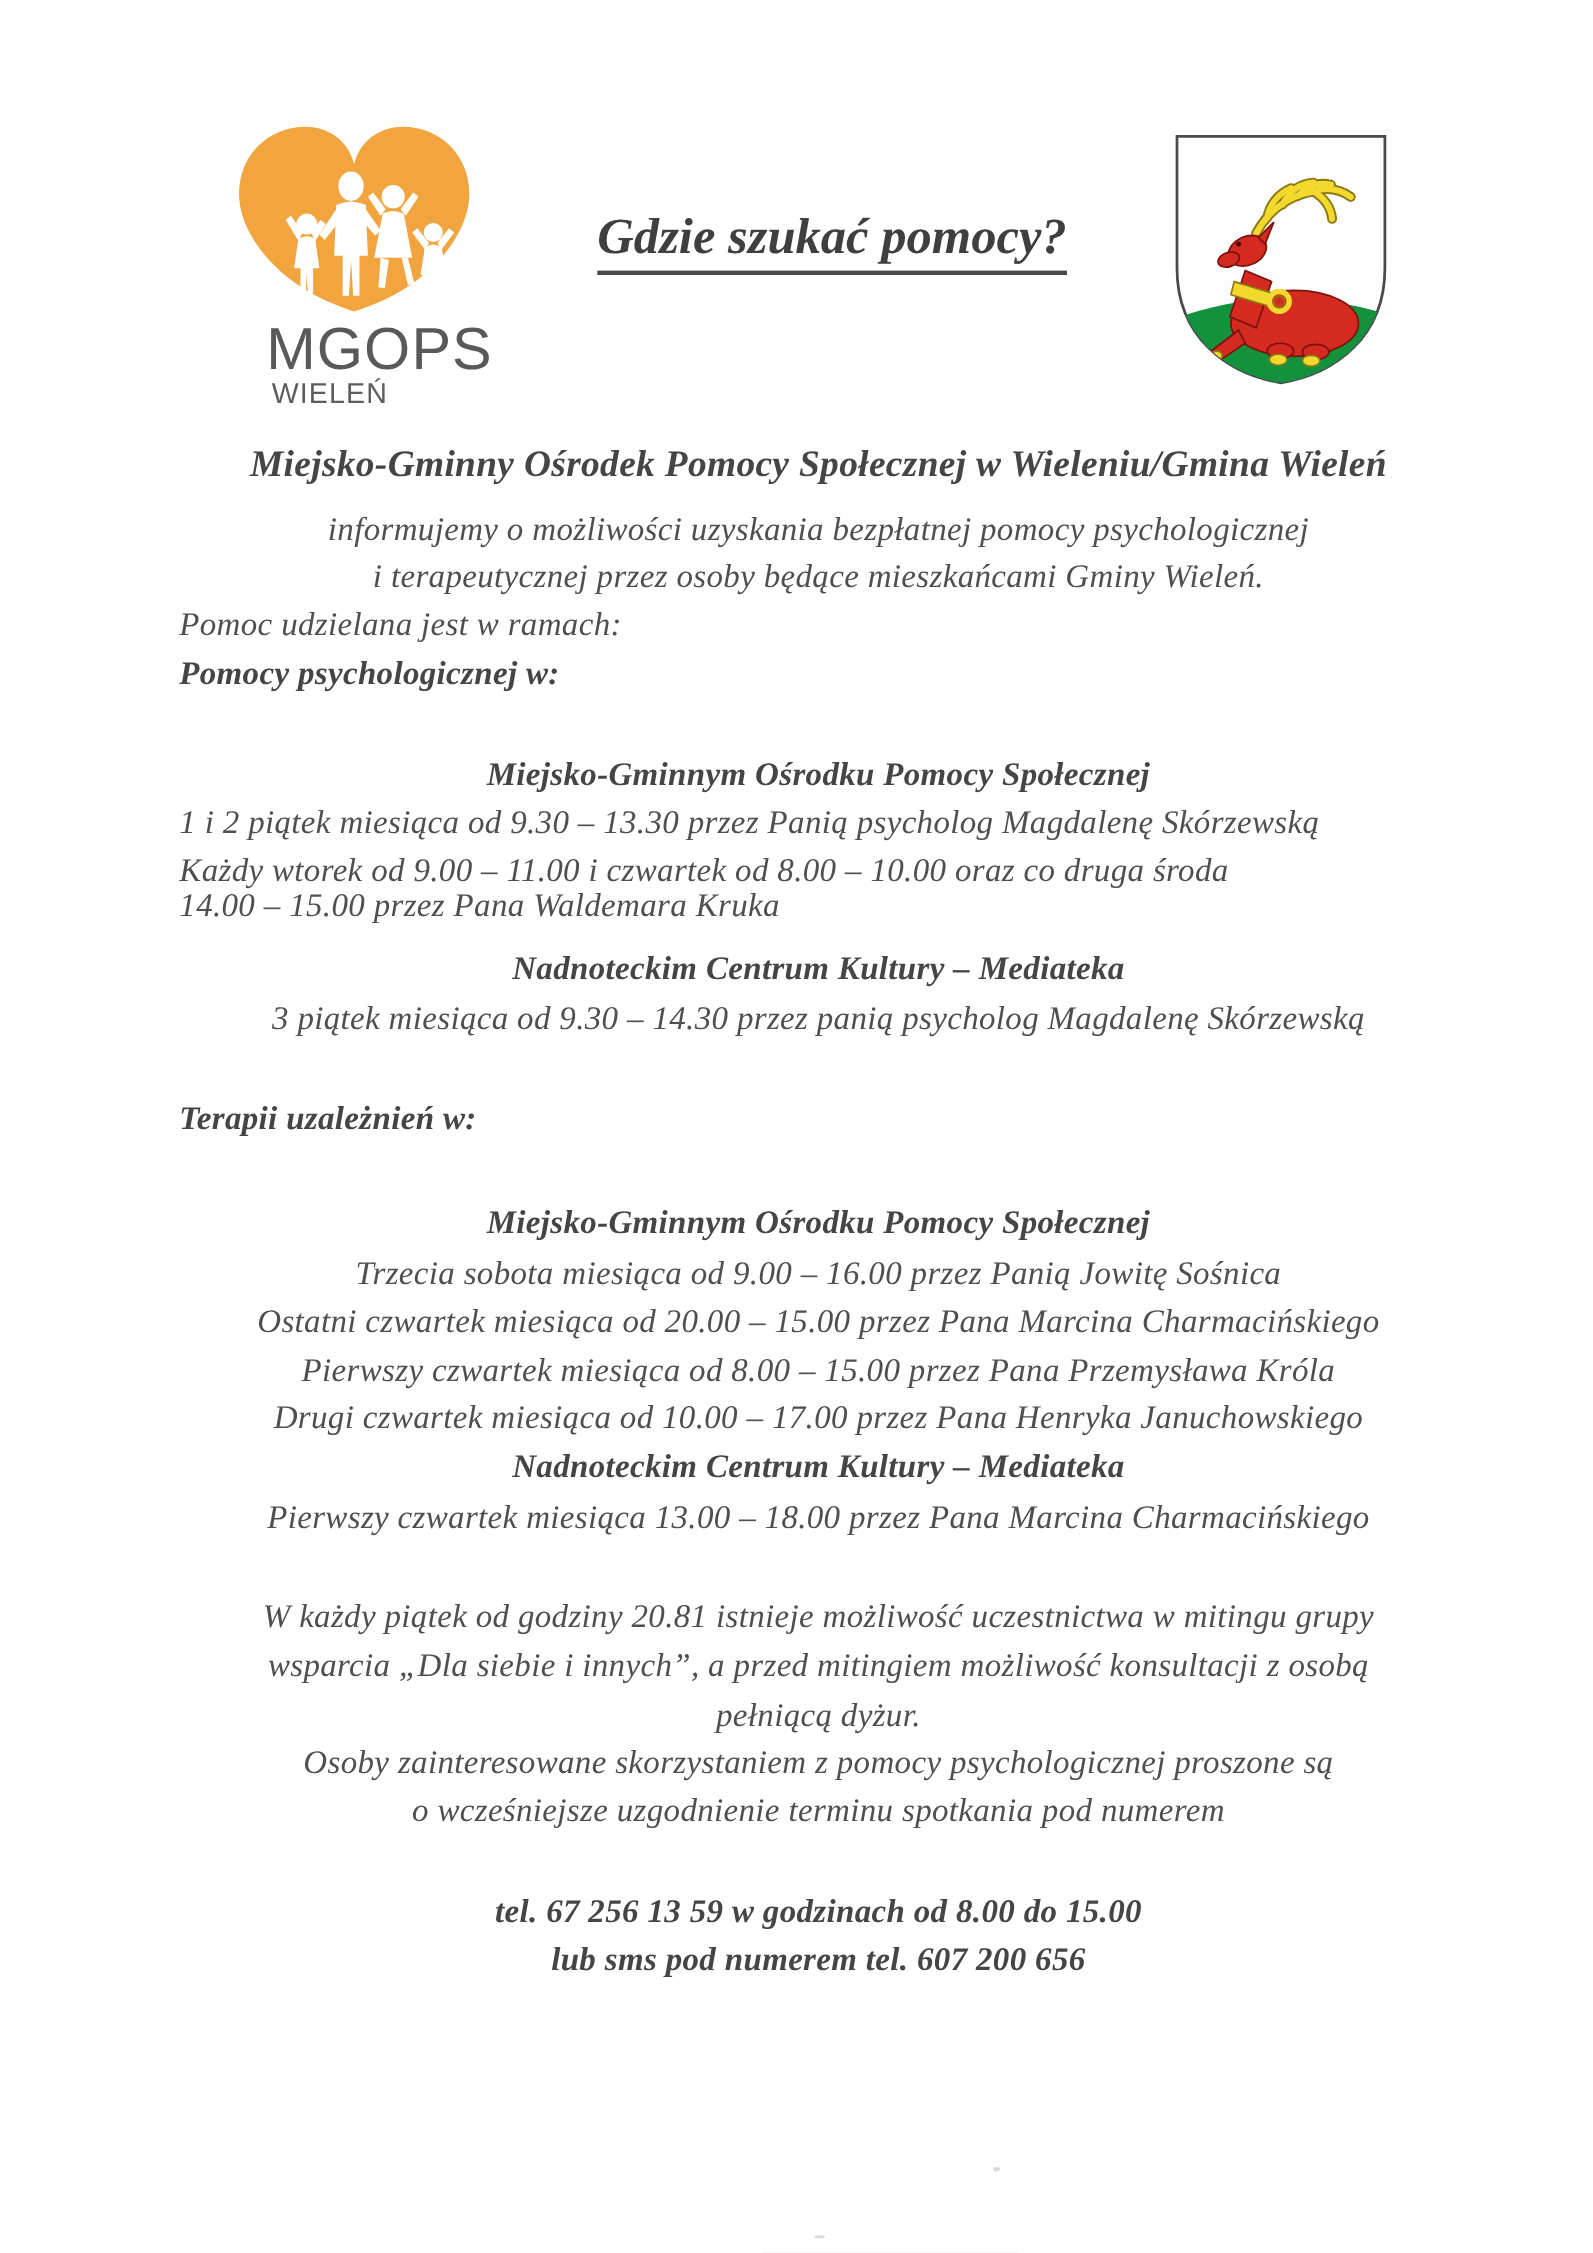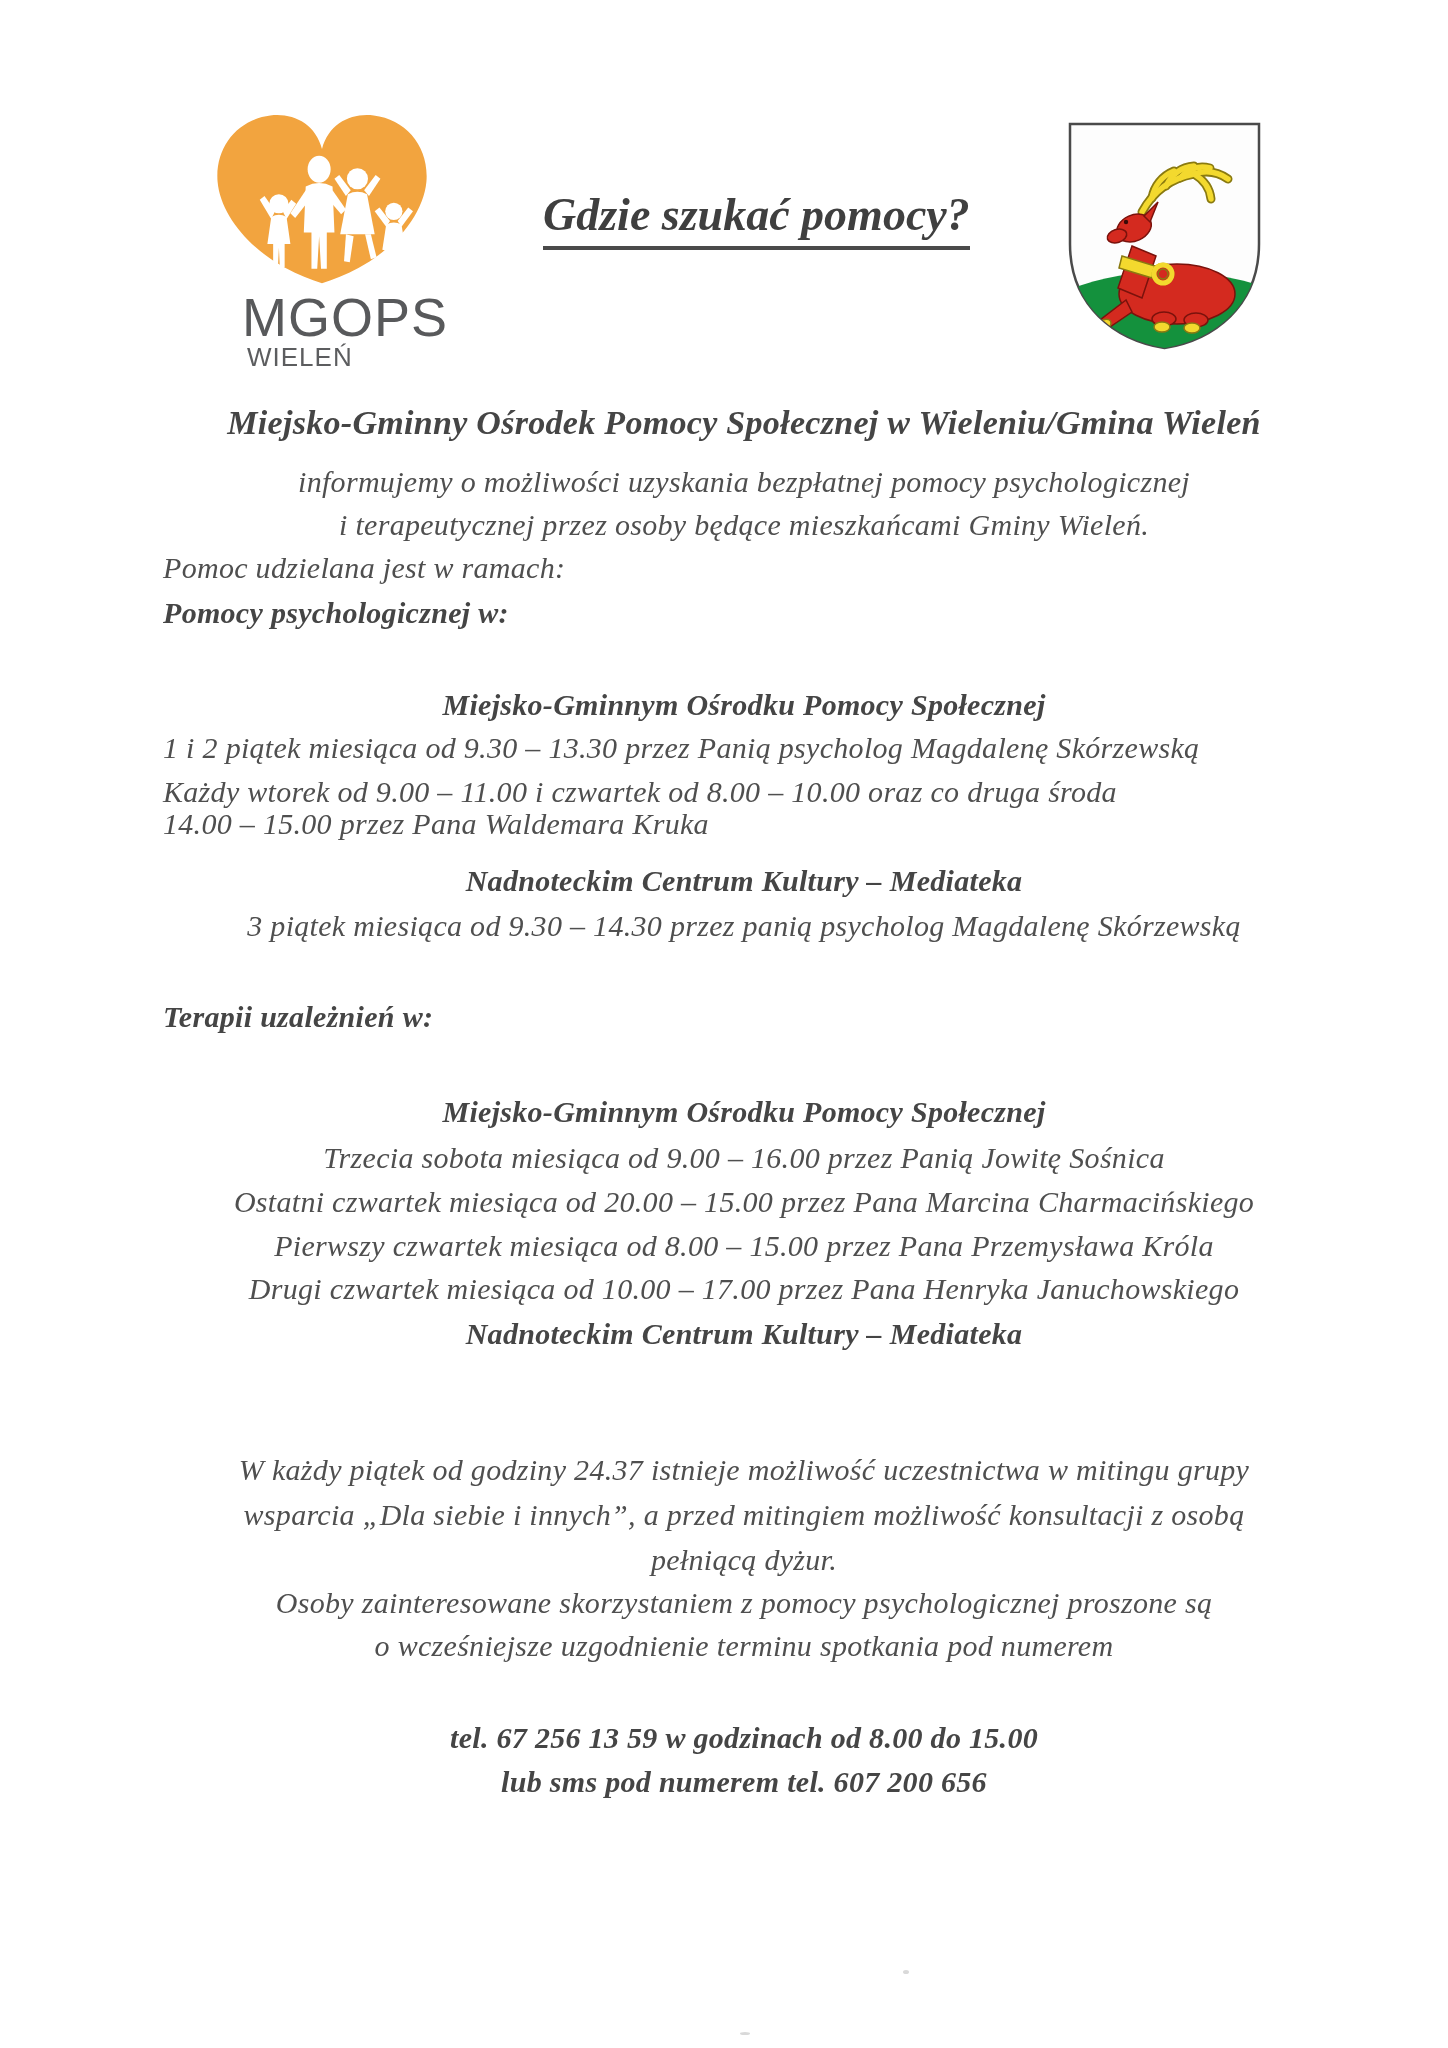--- a/index.html
+++ b/index.html
@@ -162,22 +162,23 @@
     <div class="line center bold" style="top:861px">Nadnoteckim Centrum Kultury – Mediateka</div>
     <div class="line center" style="top:906px">3 piątek miesiąca od 9.30 – 14.30 przez panią psycholog Magdalenę Skórzewską</div>
 
     <div class="line bold" style="top:997px">Terapii uzależnień w:</div>
     <div class="line center bold" style="top:1092px">Miejsko-Gminnym Ośrodku Pomocy Społecznej</div>
     <div class="line center" style="top:1138px">Trzecia sobota miesiąca od 9.00 – 16.00 przez Panią Jowitę Sośnica</div>
     <div class="line center" style="top:1182px">Ostatni czwartek miesiąca od 20.00 – 15.00 przez Pana Marcina Charmacińskiego</div>
     <div class="line center" style="top:1226px">Pierwszy czwartek miesiąca od 8.00 – 15.00 przez Pana Przemysława Króla</div>
     <div class="line center" style="top:1269px">Drugi czwartek miesiąca od 10.00 – 17.00 przez Pana Henryka Januchowskiego</div>
     <div class="line center bold" style="top:1314px">Nadnoteckim Centrum Kultury – Mediateka</div>
+    <div class="line center" style="top:1360px">Pierwszy czwartek miesiąca 13.00 – 18.00 przez Pana Marcina Charmacińskiego</div>
 
-    <div class="line center" style="top:1450px">W każdy piątek od godziny 24.37 istnieje możliwość uczestnictwa w mitingu grupy</div>
+    <div class="line center" style="top:1450px">W każdy piątek od godziny 20.81 istnieje możliwość uczestnictwa w mitingu grupy</div>
     <div class="line center" style="top:1495px">wsparcia „Dla siebie i innych”, a przed mitingiem możliwość konsultacji z osobą</div>
     <div class="line center" style="top:1540px">pełniącą dyżur.</div>
     <div class="line center" style="top:1583px">Osoby zainteresowane skorzystaniem z pomocy psychologicznej proszone są</div>
     <div class="line center" style="top:1626px">o wcześniejsze uzgodnienie terminu spotkania pod numerem</div>
 
     <div class="line center bold" style="top:1718px">tel. 67 256 13 59 w godzinach od 8.00 do 15.00</div>
     <div class="line center bold" style="top:1762px">lub sms pod numerem tel. 607 200 656</div>
   </div>
 
   <div class="speck" style="left:903px;top:1970px;width:6px;height:4px"></div>

